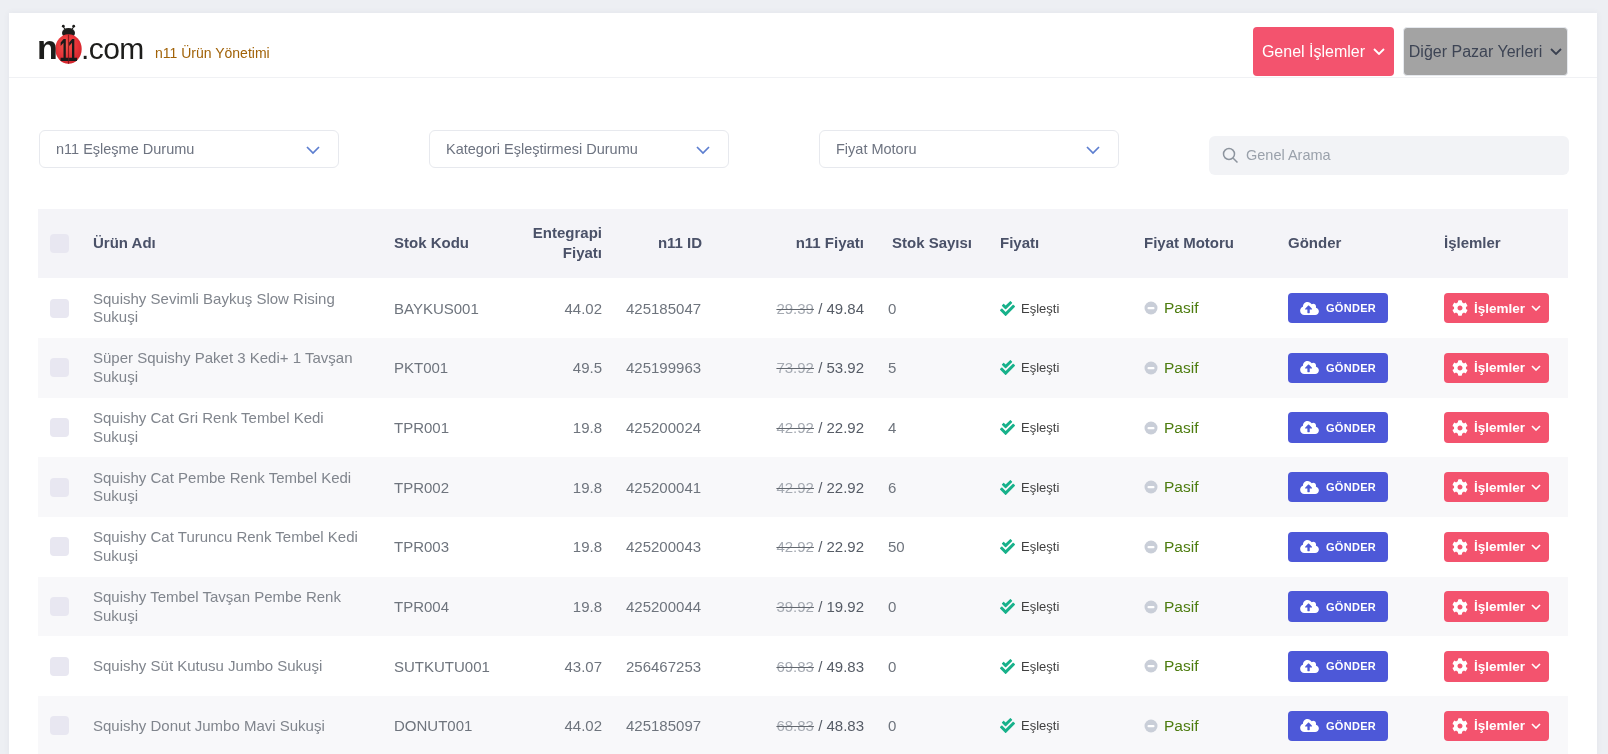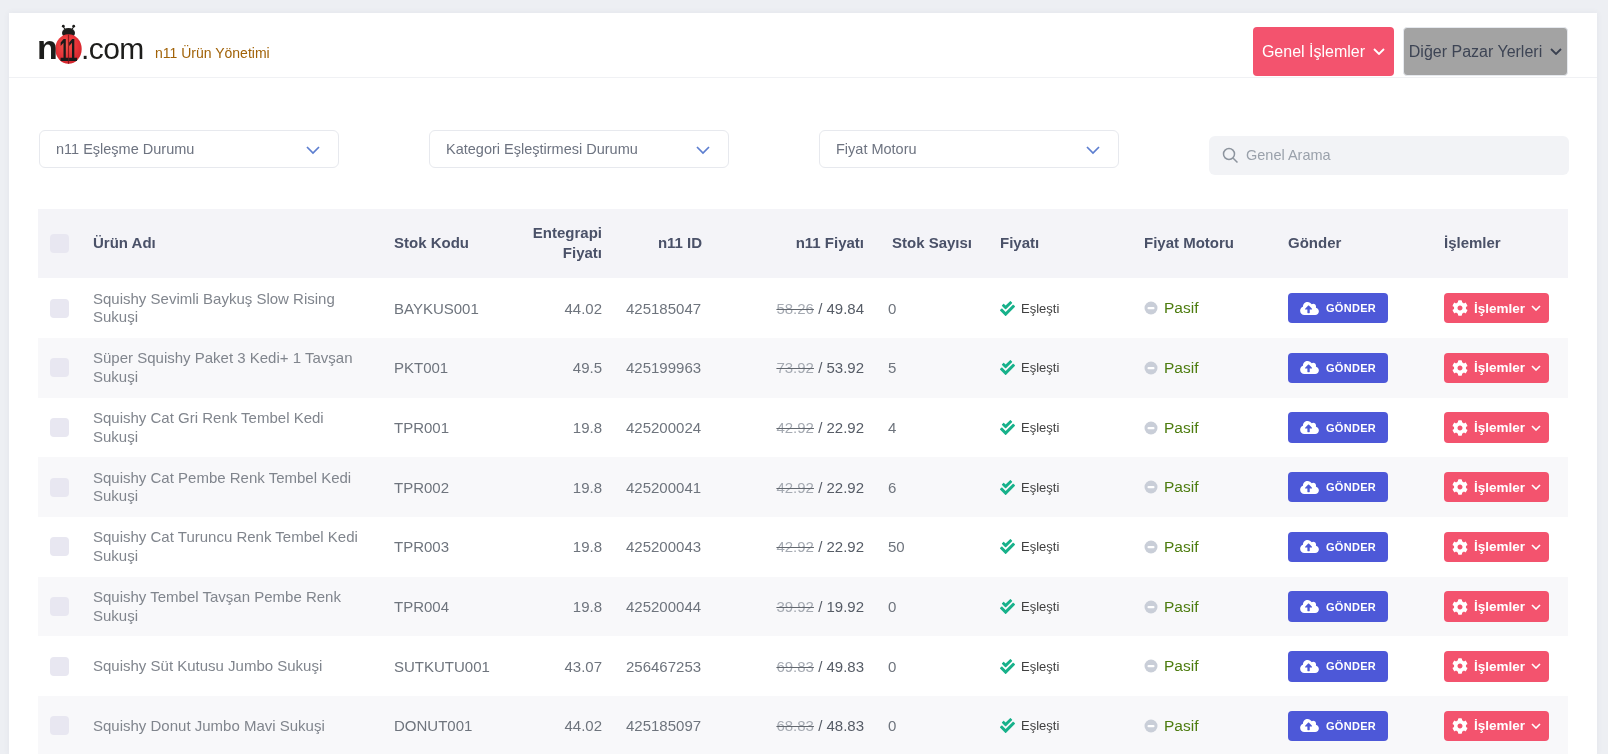--- a/index.html
+++ b/index.html
@@ -122,21 +122,21 @@
     </thead>
     <tbody>
         <tr class="">
   <td class="tl">
             <div class="chk"></div>
           </td>
   <td class="tl"><span class="name">Squishy Sevimli Baykuş Slow Rising<br>Sukuşi</span></td>
   <td class="tl">BAYKUS001</td>
   <td class="tr">44.02</td>
   <td class="tc">425185047</td>
-  <td class="tr"><span class="old">58.26</span> <span class="newp">/ 49.84</span></td>
+  <td class="tr"><span class="old">29.39</span> <span class="newp">/ 49.84</span></td>
   <td class="tc">0</td>
   <td class="tl">
             <span class="match"><svg width="15" height="15" viewBox="0 0 512 512">
                 <path fill="#17b18a" d="M505 174.8l-39.6-39.6c-9.4-9.4-24.6-9.4-33.9 0L192 374.7 80.6 263.2c-9.4-9.4-24.6-9.4-33.9 0L7 302.9c-9.4 9.4-9.4 24.6 0 34L175 505c9.4 9.4 24.6 9.4 33.9 0l296-296.2c9.4-9.5 9.4-24.7.1-34zm-324.3 106c6.2 6.3 16.4 6.3 22.6 0l208-208.2c6.2-6.3 6.2-16.4 0-22.6L366.1 4.7c-6.2-6.3-16.4-6.3-22.6 0L192 156.2l-55.4-55.5c-6.2-6.3-16.4-6.3-22.6 0l-45.2 45.3c-6.2 6.3-6.2 16.4 0 22.6l100.9 101z"></path>
               </svg> Eşleşti</span>
           </td>
   <td class="tl">
             <span class="pasif"><svg width="14" height="14" viewBox="0 0 14 14">
                 <circle cx="7" cy="7" r="6.5" fill="#c9ced8"></circle>
                 <rect x="3.5" y="6" width="7" height="2.2" rx="1" fill="#fff"></rect>

